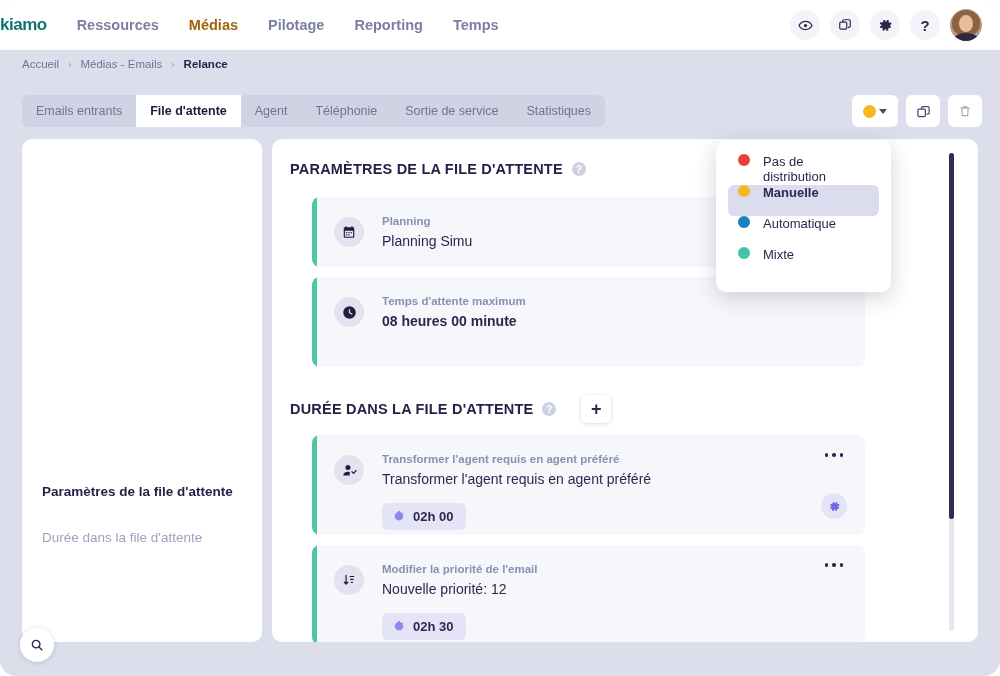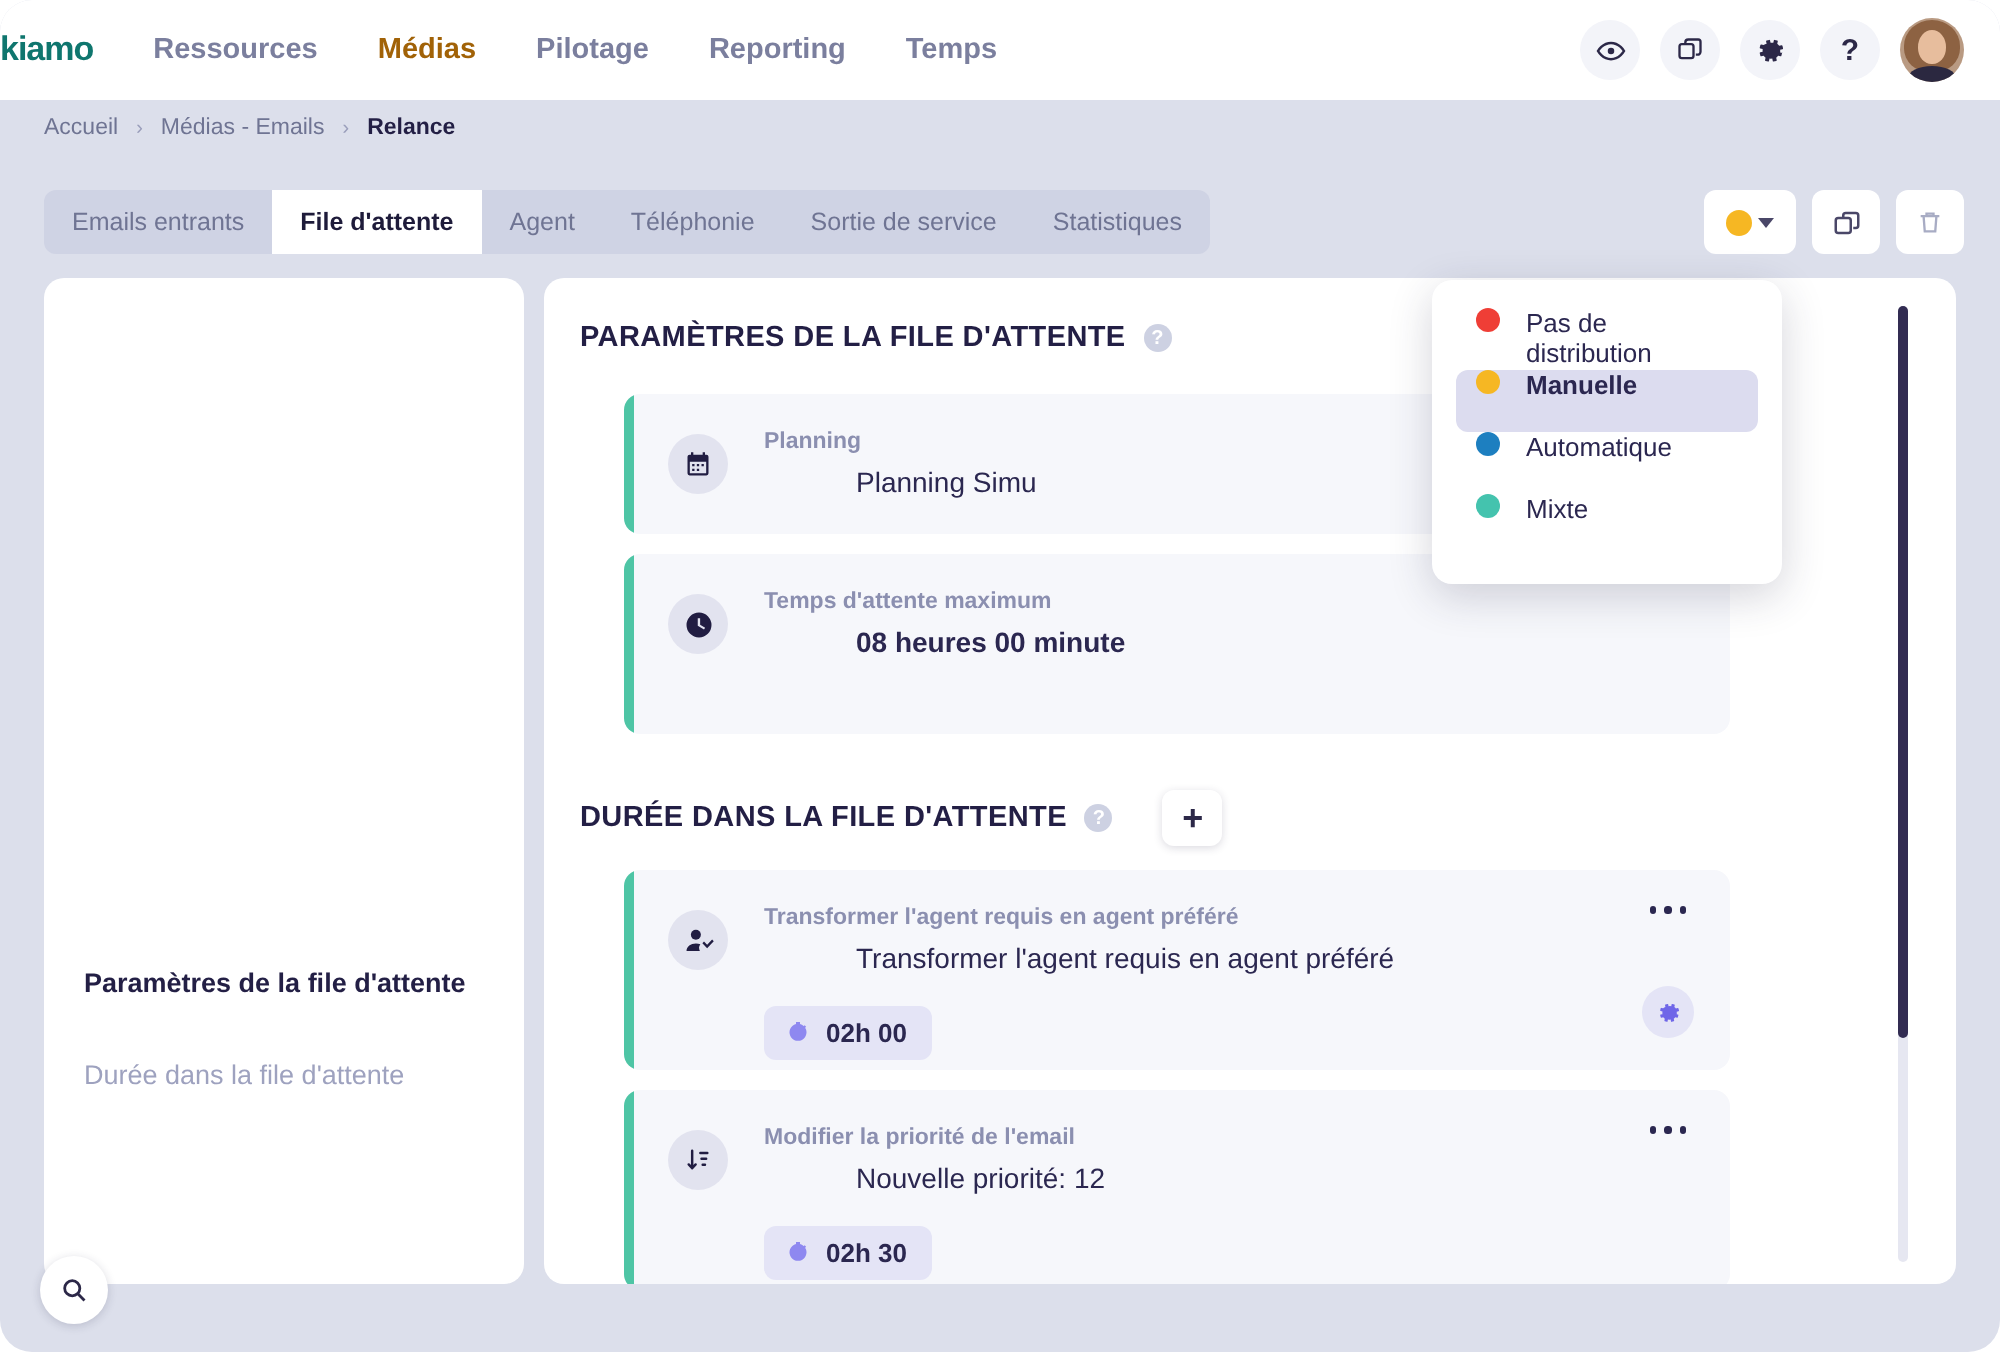--- a/index.html
+++ b/index.html
@@ -294,21 +294,20 @@
   .c-kicker {
     font-size: 11.5px;
     font-weight: bold;
     color: #8b8fb0;
     margin-bottom: 4px;
   }
   .c-line {
     font-size: 14px;
     color: #2b2750;
     line-height: 1.5;
-    margin-left: 46px;
   }
   .c-line.bold { font-weight: bold; }
   .c-line b { font-weight: bold; }
 
   .pill {
     display: inline-flex;
     align-items: center;
     gap: 8px;
     background: #e4e4f6;
     border-radius: 6px;

